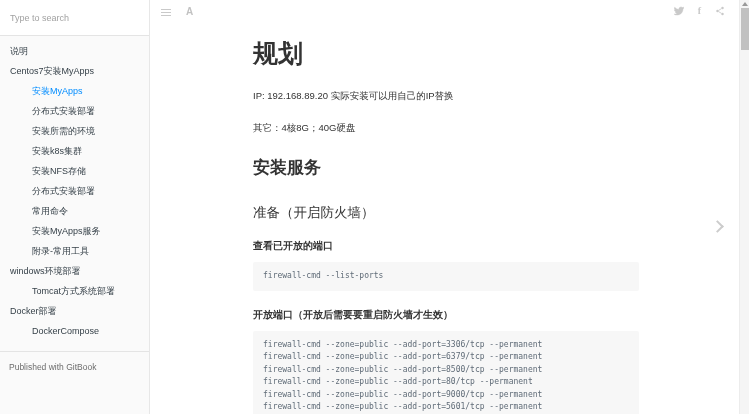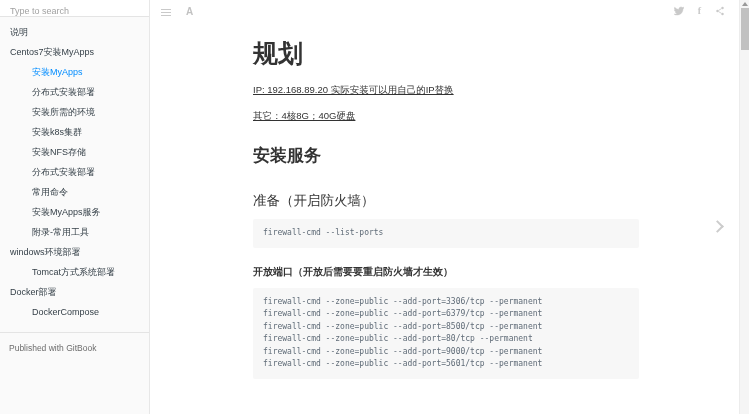--- a/index.html
+++ b/index.html
@@ -9,21 +9,21 @@
     font-family:"Liberation Sans", sans-serif;
     background:#fff; color:#333; position:relative;
   }
 
   
   .sidebar {
     position:absolute; left:0; top:0; width:150px; height:414px;
     background:#fafafa; border-right:1px solid #e7e7e7;
   }
   .search-box {
-    height:17px; background:#fff; border-bottom:1px solid #e4e4e4;
+    height:36px; background:#fff; border-bottom:1px solid #e4e4e4;
   }
   .search-box input {
     width:100%; height:100%; border:0; background:transparent; outline:none;
     padding:0 10px; font-size:9px; color:#555;
     font-family:"Liberation Sans", sans-serif;
   }
   .search-box input::placeholder { color:#a2a2a2; }
   .summary { padding-top:5px; }
   .summary a {
     display:block; height:20px; line-height:20px;
@@ -48,21 +48,21 @@
   .hamburger { width:10px; height:10px; flex-direction:column; justify-content:center; gap:2px; }
   .hamburger i { display:block; width:10px; height:1px; background:#c9c9c9; }
   .font-btn { font-size:10px; color:#c2c2c2; font-weight:bold; line-height:10px; }
   .fb-btn { font-size:10px; color:#c9c9c9; font-weight:bold; font-family:"Liberation Serif", serif; line-height:10px; }
   .sm-svg { width:10px; height:10px; fill:#c9c9c9; stroke:#c9c9c9; }
 
   
   .page-inner { position:absolute; left:103px; top:0; width:386px; }
   .page-inner h1 { font-size:25px; font-weight:bold; margin:37px 0 0; color:#333; }
   .page-inner h1.section { font-size:17px; margin-top:22px; }
-  .page-inner p { font-size:9.5px; margin:13px 0 0; line-height:13px; color:#333;text-decoration:underline; }
+  .page-inner p { font-size:9.5px; margin:19px 0 0; line-height:13px; color:#333; }
   .page-inner h2 { font-size:13.5px; font-weight:normal; margin:25px 0 0; color:#333; }
   .page-inner h4 { font-size:10px; font-weight:bold; margin:17px 0 0; color:#333; }
   .page-inner pre {
     margin:9px 0 0; padding:8px 10px; background:#f7f7f7; border-radius:2px;
     font-family:"DejaVu Sans Mono", monospace; font-size:8px; line-height:12.5px;
     color:#5f6b77; white-space:pre; overflow:hidden;
   }
   .code-line { height:12.5px; }
 
   
@@ -150,20 +150,21 @@
     </header>
 
     <div class="page-inner">
       <h1>规划</h1>
       <p>IP: 192.168.89.20 实际安装可以用自己的IP替换</p>
       <p>其它：4核8G；40G硬盘</p>
 
       <h1 class="section">安装服务</h1>
       <h2>准备（开启防火墙）</h2>
 
+      <h4>查看已开放的端口</h4>
       <pre><span class="code-line">firewall-cmd --list-ports</span></pre>
 
       <h4>开放端口（开放后需要要重启防火墙才生效）</h4>
       <pre><div class="code-line">firewall-cmd --zone=public --add-port=3306/tcp --permanent</div><div class="code-line">firewall-cmd --zone=public --add-port=6379/tcp --permanent</div><div class="code-line">firewall-cmd --zone=public --add-port=8500/tcp --permanent</div><div class="code-line">firewall-cmd --zone=public --add-port=80/tcp --permanent</div><div class="code-line">firewall-cmd --zone=public --add-port=9000/tcp --permanent</div><div class="code-line">firewall-cmd --zone=public --add-port=5601/tcp --permanent</div></pre>
 
     </div>
 
     <a class="nav-next">
       <span class="chevron-right"></span>
     </a>

